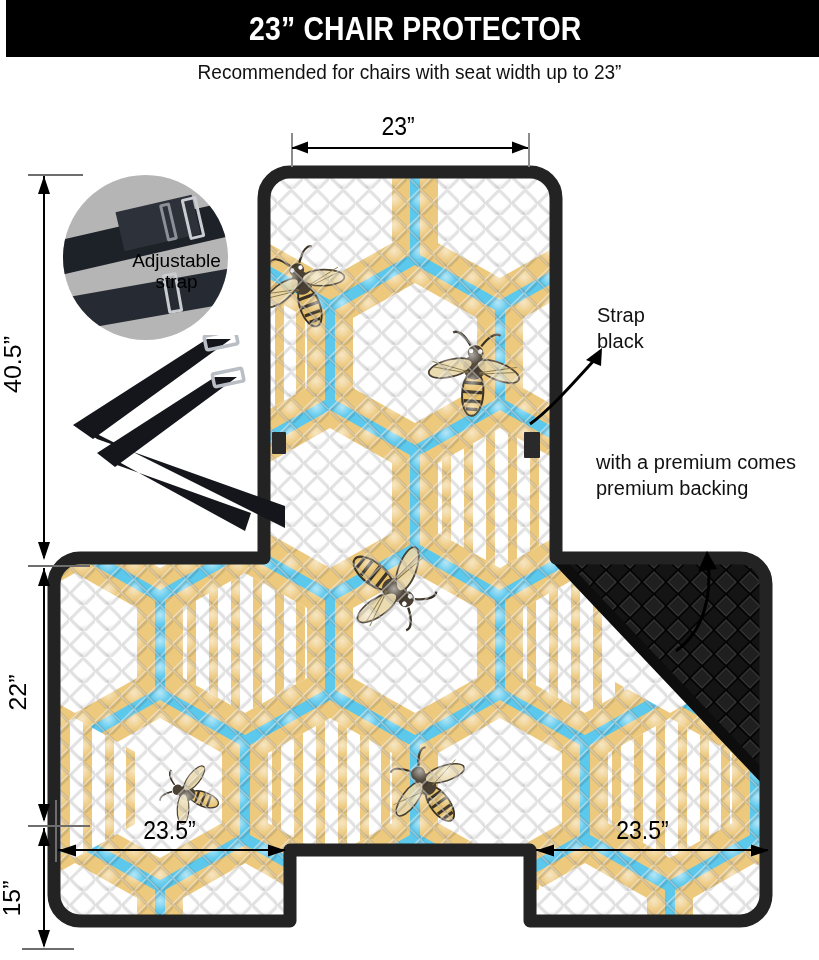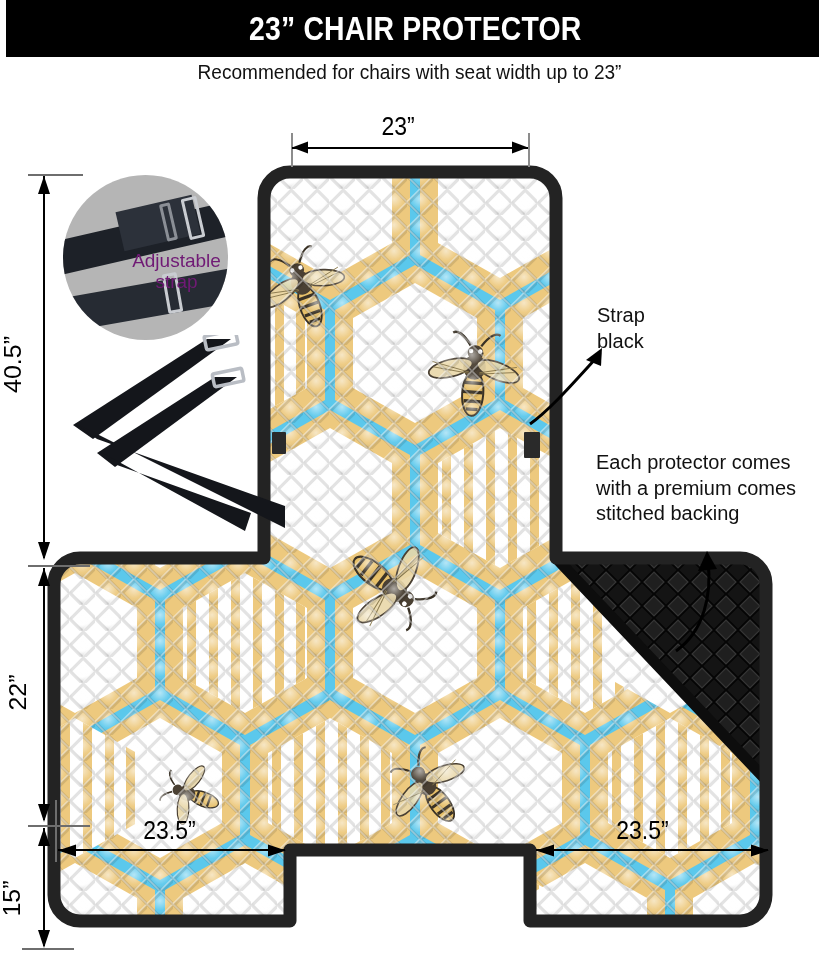--- a/index.html
+++ b/index.html
@@ -23,21 +23,21 @@
   .vlabel { position:absolute; font-size:25px; color:#000; white-space:nowrap;
     transform-origin:center; }
 
   
   .inset-circle { position:absolute; left:63px; top:175px; width:165px; height:165px;
     border-radius:50%; background:#b5b5b5; overflow:hidden; }
   .ins-strap { position:absolute; background:#1d2128; }
   .ins-strap.b2 { background:#262b33; }
   .ins-buckle { position:absolute; border:3px solid #c9ccd1; border-radius:2px;
     background:transparent; }
-  .inset-label { position:absolute; font-size:19px; color:#701a75; line-height:1.08;
+  .inset-label { position:absolute; font-size:19px; color:#000000; line-height:1.08;
     text-align:center; }
 
   
   #protector { position:absolute; left:40px; top:160px; width:740px; height:790px; }
 
   
   .anno { position:absolute; font-size:20px; color:#111; line-height:1.28; }
 
   .hook { position:absolute; background:#2a2a2a; border-radius:1px; }
 </style>
@@ -570,22 +570,21 @@
   <div class="anno" style="left:597px; top:303px;">
     <div>Strap</div>
     <div>black</div>
   </div>
   <svg style="position:absolute; left:524px; top:340px; width:90px; height:90px;">
     <path d="M6,84 C26,70 52,40 74,16" stroke="#000" stroke-width="3" fill="none"></path>
     <polygon points="78,8 62,20 77,26" fill="#000"></polygon>
   </svg>
 
   <div class="anno" style="left:596px; top:450px; width:210px;">
-    <div>Each protector comes</div>
     <div>with a premium comes</div>
-    <div>stitched backing</div>
+    <div>premium backing</div>
   </div>
   <svg style="position:absolute; left:660px; top:545px; width:80px; height:110px;">
     <path d="M16,106 C44,86 52,50 48,16" stroke="#000" stroke-width="3" fill="none"></path>
     <polygon points="47,6 38,26 57,24" fill="#000"></polygon>
   </svg>
 
 </div>
 
 </body></html>

